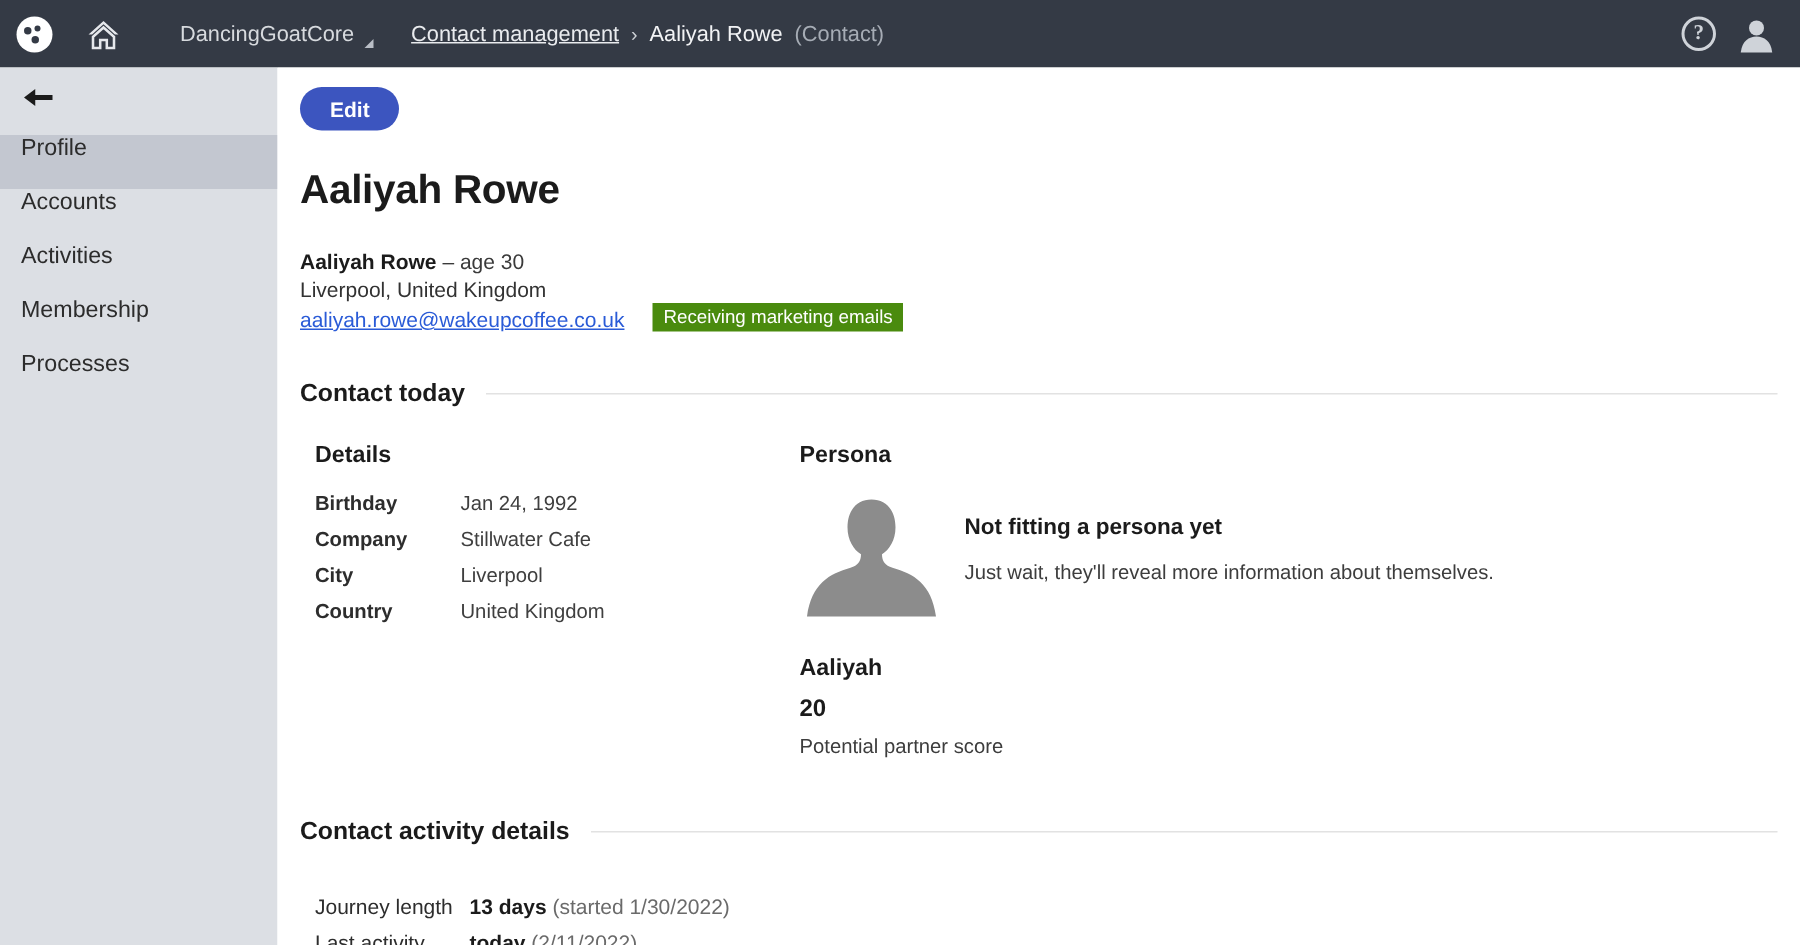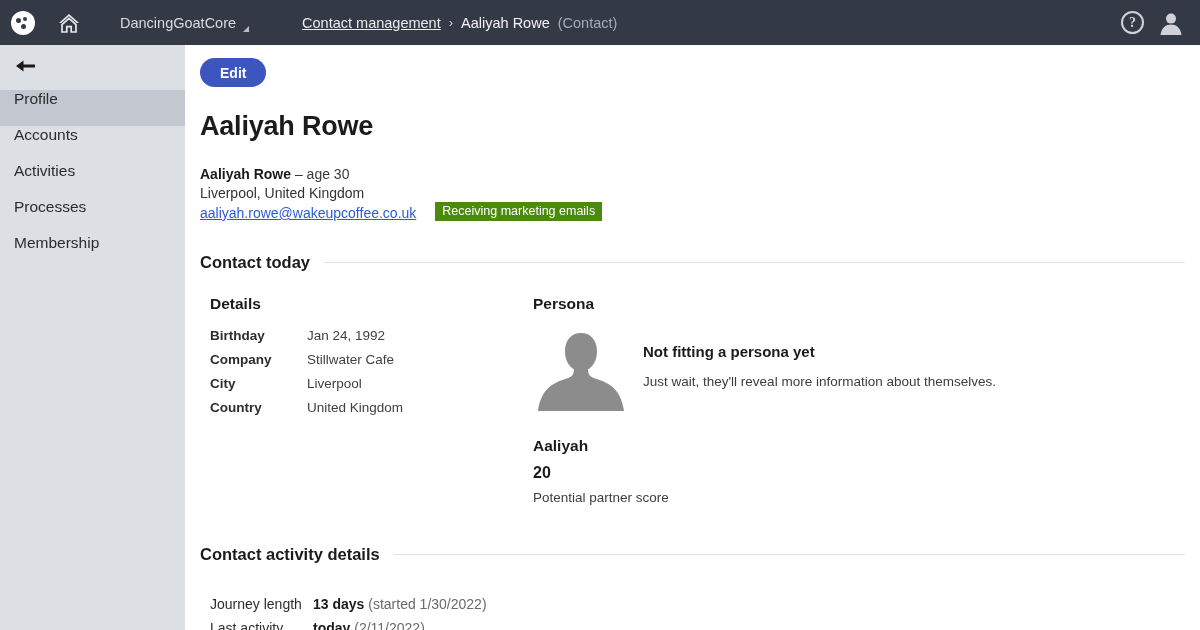--- a/index.html
+++ b/index.html
@@ -56,21 +56,21 @@
     border-bottom: 6px solid #b9bec6;
     transform: translateY(1px);
   }
   .tb-crumbs {
     margin-left: 25px;
     font-size: 14.5px;
     display: flex; align-items: center; gap: 8px;
     white-space: nowrap;
   }
   .crumb-link {
-    color: #e9ebee; text-decoration: underline; cursor: pointer; margin-left: 28px;
+    color: #e9ebee; text-decoration: underline; cursor: pointer;
   }
   .crumb-sep { color: #cdd1d6; font-size: 13px; }
   .crumb-current { color: #f2f3f5; }
   .crumb-type { color: #a6acb5; }
 
   .tb-right {
     position: absolute; right: 0; top: 0; height: 45px;
     display: flex; align-items: center; gap: 14px; padding-right: 16px;
   }
   .help-icon {
@@ -241,24 +241,24 @@
     <div class="side-item active">
       <span>Profile</span>
     </div>
     <div class="side-item">
       <span>Accounts</span>
     </div>
     <div class="side-item">
       <span>Activities</span>
     </div>
     <div class="side-item">
+      <span>Membership</span>
+    </div>
+    <div class="side-item">
       <span>Processes</span>
-    </div>
-    <div class="side-item">
-      <span>Membership</span>
     </div>
   </div>
 
   <div class="main">
 
     <button class="edit-btn">Edit</button>
 
     <div class="page-title">Aaliyah Rowe</div>
 
     <div class="summary">

